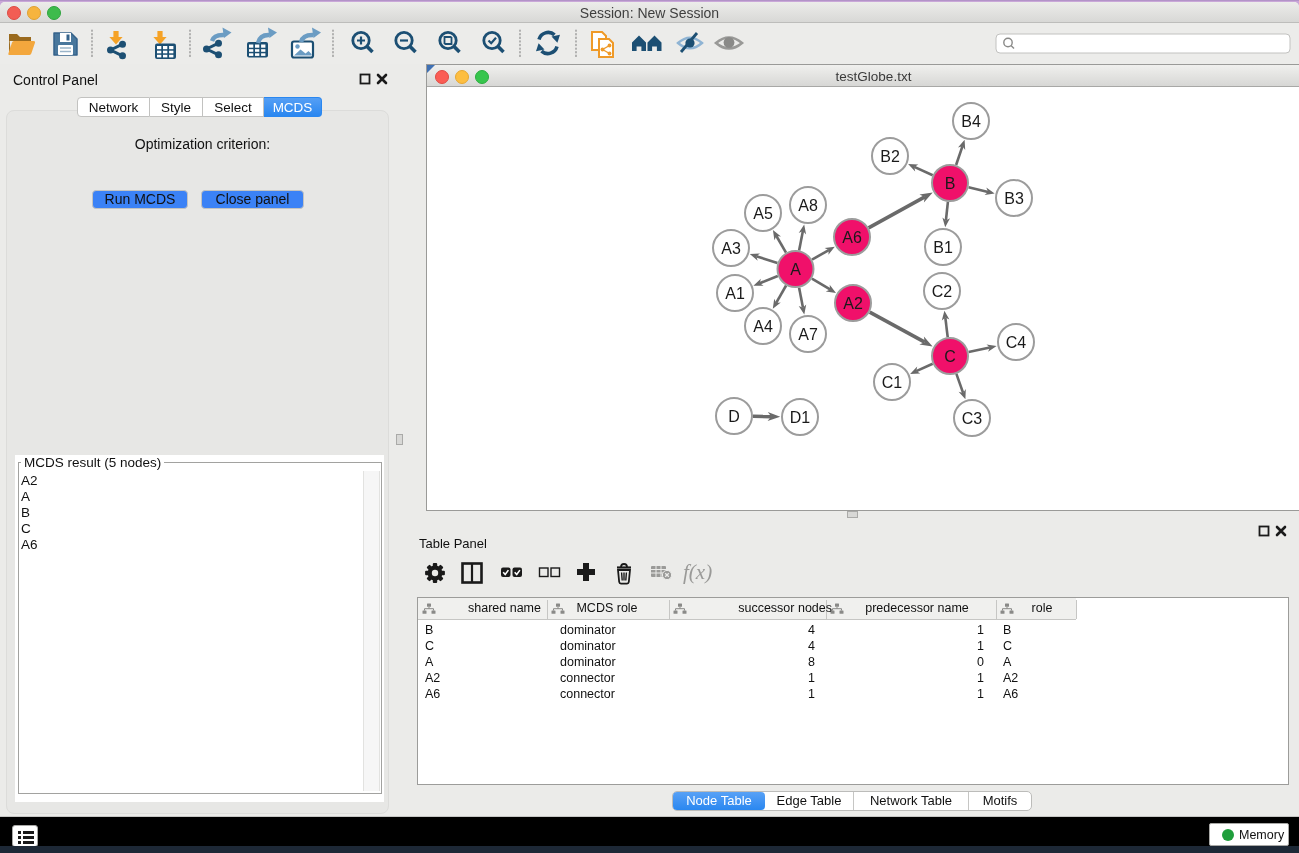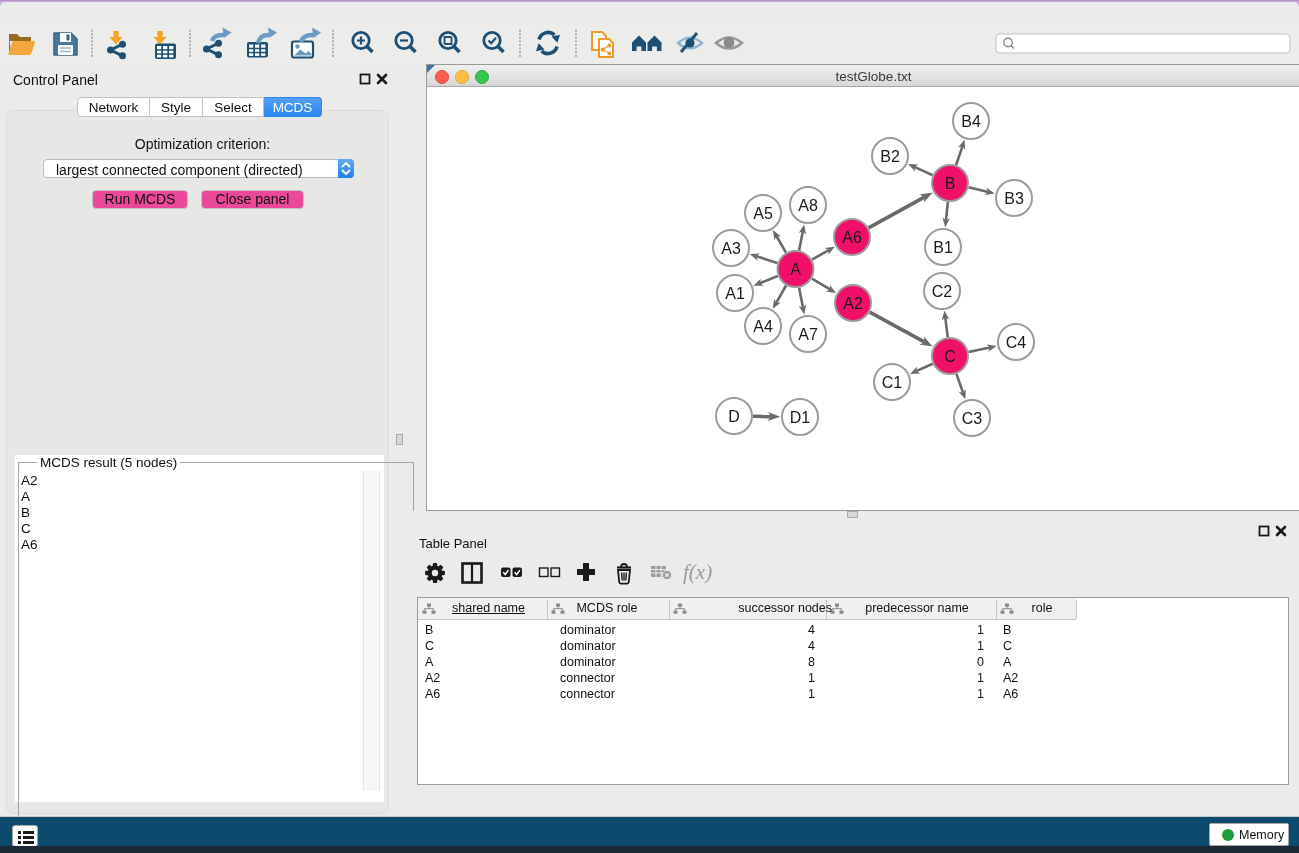--- a/index.html
+++ b/index.html
@@ -19,49 +19,55 @@
   #ctrlpanel{left:0;top:62px;width:393px;height:754px;background:#ebebe9;}
   #cpHeader{left:13px;top:8px;font-size:14px;color:#111;}
   #cpInner{left:6px;top:46px;width:381px;height:702px;background:#e7e7e5;border:1px solid #dcdcda;border-radius:8px;}
   .tabrow{display:flex;}
   
   #netwin{left:426px;top:62px;width:895px;height:447px;background:#fff;border:1px solid #9a9a98;box-sizing:border-box;}
   #nettitle{left:0;top:0;width:100%;height:22px;background:linear-gradient(#f0f0ee,#d7d7d5);border-bottom:1px solid #a8a8a6;box-sizing:border-box;}
   
   #tablepanel{left:393px;top:509px;width:906px;height:307px;background:#ebebe9;}
   
-  #statusbar{left:0;top:814px;width:1299px;height:34px;background:#0c4a6e;border-top:1px solid #c6c6c4;box-sizing:border-box;}
+  #statusbar{left:0;top:814px;width:1299px;height:34px;background:#000000;border-top:1px solid #c6c6c4;box-sizing:border-box;}
   #bottomdark{left:0;top:846px;width:1299px;height:7px;background:#1d2836;}
-  .btn{background:#ec4899;border:1px solid #c3c3c1;border-radius:4px;box-sizing:border-box;text-align:center;font-size:14px;color:#111;}
+  .btn{background:#3b82f6;border:1px solid #c3c3c1;border-radius:4px;box-sizing:border-box;text-align:center;font-size:14px;color:#111;}
   .cptab{background:#fff;border:1px solid #c2c2c0;border-left-width:0;height:20px;line-height:19px;text-align:center;font-size:13.5px;color:#111;box-sizing:border-box;}
   .cptab:first-child{border-left-width:1px;}
   .cptabsel{background:linear-gradient(#559ff5,#2a87f0);color:#fff;border-color:#2a87f0;}
   #dropdown{left:43px;top:95px;width:311px;height:19px;background:#fff;border:1px solid #b9b9b7;border-radius:4px;box-sizing:border-box;font-size:14px;color:#111;}
   #ddstep{right:-1px;top:-1px;width:16px;height:19px;background:linear-gradient(#5facf9,#1f80ee);border-radius:0 4px 4px 0;}
   #mcdsbox{left:15px;top:391px;width:369px;height:347px;background:#fff;}
-  #mcdsfs{position:absolute;left:3px;top:0px;width:362px;height:337px;margin:0;padding:16px;border:1px solid #a2a2a0;}
+  #mcdsfs{position:absolute;left:3px;top:0px;width:362px;height:337px;margin:0;padding:0;border:1px solid #a2a2a0;}
   #mcdsleg{font-size:13.5px;color:#111;margin-left:2px;padding:0 3px;}
   #mcdssb{left:348px;top:16px;width:15px;height:320px;background:#f6f6f6;border-left:1px solid #e2e2e0;border-right:1px solid #e2e2e0;}
   #ntable{left:24px;top:86px;width:872px;height:188px;background:#fff;border:1px solid #9c9c9a;box-sizing:border-box;font-size:12.5px;}
   .nthead{height:21px;background:#f0f0ee;border-bottom:1px solid #c6c6c4;}
   .nthsep{top:2px;width:1px;height:19px;background:#c6c6c4;}
   .nthlbl{top:3px;text-align:center;font-size:12.5px;color:#111;}
   .ntcol{line-height:16px;color:#111;}
   #btabs{left:279px;top:280px;height:20px;display:flex;background:#fff;border:1px solid #bcbcba;border-radius:5px;box-sizing:border-box;}
   .btab{height:18px;line-height:17px;text-align:center;font-size:13px;color:#111;border-right:1px solid #c6c6c4;box-sizing:border-box;}
   .btabsel{background:linear-gradient(#58a1f6,#2a87f0);color:#fff;border-radius:4px;border-right:none;}
   #listbtn{left:12px;top:8px;width:26px;height:22px;background:#fff;border:1px solid #a8a8a6;border-radius:3px;box-sizing:border-box;}
   #membtn{left:1209px;top:6px;width:80px;height:23px;background:#fff;border:1px solid #a8a8a6;border-radius:2px;box-sizing:border-box;font-size:12.5px;color:#111;padding:4px 0 0 29px;}
   #memdot{position:absolute;left:12px;top:5px;width:12px;height:12px;border-radius:50%;background:#1f9e3c;}
 </style>
 </head>
 <body>
 <div id="stage">
   <div class="abs" id="deskTop"></div>
   <div class="abs" id="mainwin">
+    <div class="abs" id="titlebar">
+      <div class="abs tl" style="left:7px;background:#f25d54;border:1px solid #dd4b44;"></div>
+      <div class="abs tl" style="left:27px;background:#f6b43e;border:1px solid #e0a031;"></div>
+      <div class="abs tl" style="left:47px;background:#3ebb4c;border:1px solid #2fa43e;"></div>
+      <div class="abs" id="title">Session: New Session</div>
+    </div>
     <div class="abs" style="left:0;top:61px;width:1299px;height:1px;background:#c9c9c7;"></div>
     <div class="abs" id="toolbar">
 <svg class="abs" width="1299" height="41" style="left:0;top:0" viewBox="0 0 1299 41">
 <g>
 <path d="M9 11 h8 l3 3 h11 v4 h-22 z" fill="#9a6a1e"></path>
 <path d="M9 11 v19 h3 l-1 2 z" fill="#9a6a1e"></path>
 <path d="M12 18 h21.5 a1.5 1.5 0 0 1 1.4 2 l-3.6 10.5 a2 2 0 0 1 -1.9 1.5 h-19.9 a1.2 1.2 0 0 1 -1.1 -1.6 l3.6 -10.9 a2 2 0 0 1 2 -1.5 z" fill="#f3a73d"></path>
 </g>
 <g>
 <path d="M54 10 h17 l6 6 v16 h-23 z" fill="#49779c" stroke="#35628a" stroke-width="1.5" stroke-linejoin="round"></path>
@@ -176,26 +182,20 @@
         <rect x="3.5" y="1.5" width="9" height="9" fill="none" stroke="#1a1a1a" stroke-width="1.8"></rect>
         <path d="M21 2 l8 8 M29 2 l-8 8" stroke="#1a1a1a" stroke-width="2.6" stroke-linecap="round"></path>
       </svg>
       <div class="abs" id="cpInner"></div>
       <div class="abs" style="left:6px;top:72px;width:393px;text-align:center;font-size:14px;color:#111;">Optimization criterion:</div>
       <div class="abs tabrow" style="left:77px;top:33px;height:20px;">
         <div class="cptab" style="border-radius:4px 0 0 4px;width:73px;">Network</div>
         <div class="cptab" style="width:53px;">Style</div>
         <div class="cptab" style="width:61px;">Select</div>
         <div class="cptab cptabsel" style="border-radius:0 4px 4px 0;width:58px;">MCDS</div>
-      </div>
-      <div class="abs" id="dropdown">
-        <span style="position:absolute;left:12px;top:2px;">largest connected component (directed)</span>
-        <div class="abs" id="ddstep"><svg width="16" height="19" viewBox="0 0 16 19">
-              <path d="M4.5 7.5 L8 4 L11.5 7.5 M4.5 11.5 L8 15 L11.5 11.5" stroke="#fff" stroke-width="1.8" fill="none" stroke-linecap="round" stroke-linejoin="round"></path>
-            </svg></div>
       </div>
       <div class="abs btn" style="left:92px;top:126px;width:96px;height:19px;line-height:17px;">Run MCDS</div>
       <div class="abs btn" style="left:201px;top:126px;width:103px;height:19px;line-height:17px;">Close panel</div>
       <div class="abs" id="mcdsbox">
         <fieldset id="mcdsfs">
           <legend id="mcdsleg">MCDS result (5 nodes)</legend>
         </fieldset>
         <div class="abs" style="left:6px;top:18px;font-size:13.5px;color:#111;line-height:16px;">A2<br>A<br>B<br>C<br>A6</div>
         <div class="abs" id="mcdssb"></div>
       </div>
@@ -382,30 +382,36 @@
               <rect x="0.5" y="7.5" width="4" height="3.2" rx="0.5"></rect>
               <rect x="9.5" y="7.5" width="4" height="3.2" rx="0.5"></rect>
               <path d="M7 3.7 v2 M2.5 7.5 v-1.8 h9 v1.8" stroke="#8a8a88" stroke-width="1" fill="none"></path>
             </g>
           </svg>
         <div class="abs nthsep" style="left:129px;"></div>
         <div class="abs nthsep" style="left:251px;"></div>
         <div class="abs nthsep" style="left:408px;"></div>
         <div class="abs nthsep" style="left:578px;"></div>
         <div class="abs nthsep" style="left:658px;"></div>
-        <div class="abs nthlbl" style="left:6px;width:129px;text-decoration:underline;">shared name</div>
+        <div class="abs nthlbl" style="left:22px;width:129px;">shared name</div>
         <div class="abs nthlbl" style="left:128px;width:122px;">MCDS role</div>
         <div class="abs nthlbl" style="left:257px;width:157px;text-align:right;">successor nodes</div>
         <div class="abs nthlbl" style="left:414px;width:170px;">predecessor name</div>
         <div class="abs nthlbl" style="left:584px;width:80px;">role</div>
         <div class="abs ntcol" style="left:7px;top:24px;text-align:left;width:120px;">B<br>C<br>A<br>A2<br>A6</div>
         <div class="abs ntcol" style="left:142px;top:24px;text-align:left;width:120px;">dominator<br>dominator<br>dominator<br>connector<br>connector</div>
         <div class="abs ntcol" style="left:251px;top:24px;text-align:right;width:146px;">4<br>4<br>8<br>1<br>1</div>
         <div class="abs ntcol" style="left:408px;top:24px;text-align:right;width:158px;">1<br>1<br>0<br>1<br>1</div>
         <div class="abs ntcol" style="left:585px;top:24px;text-align:left;width:80px;">B<br>C<br>A<br>A2<br>A6</div>
+      </div>
+      <div class="abs" id="btabs">
+        <div class="btab btabsel" style="width:92px;">Node Table</div>
+        <div class="btab" style="width:89px;">Edge Table</div>
+        <div class="btab" style="width:115px;">Network Table</div>
+        <div class="btab" style="width:62px;border-right:none;">Motifs</div>
       </div>
     </div>
     <div class="abs" id="statusbar">
       <div class="abs" id="listbtn"><svg width="26" height="22" viewBox="0 0 26 22">
         <g fill="#1a1a1a">
               <rect x="5" y="5" width="3" height="3"></rect>
               <rect x="10" y="5" width="11" height="3"></rect>
         <rect x="5" y="10" width="3" height="3"></rect>
               <rect x="10" y="10" width="11" height="3"></rect>
         <rect x="5" y="15" width="3" height="3"></rect>

